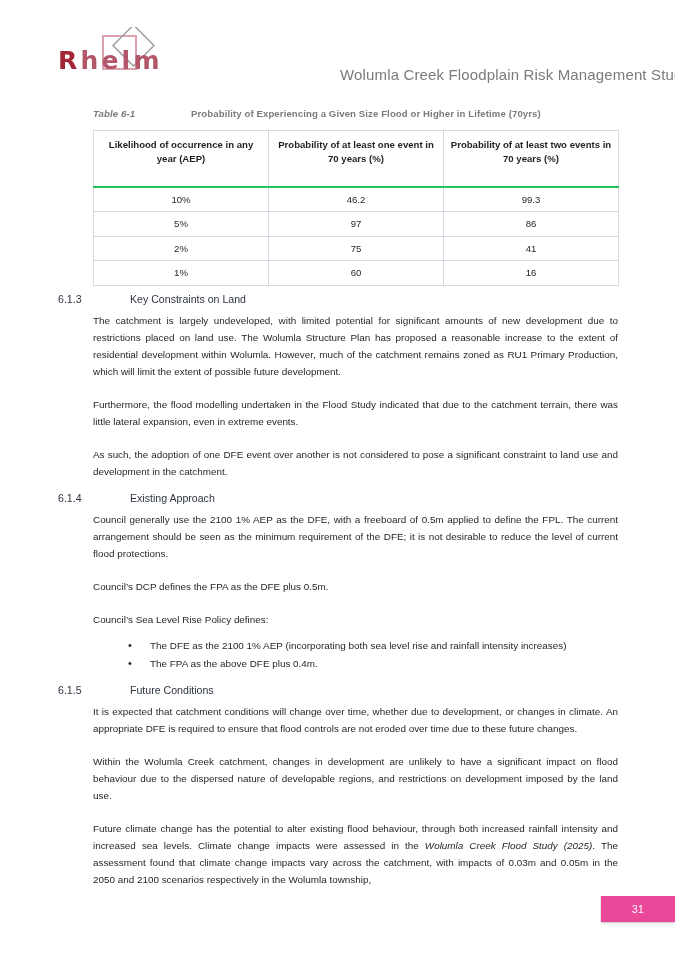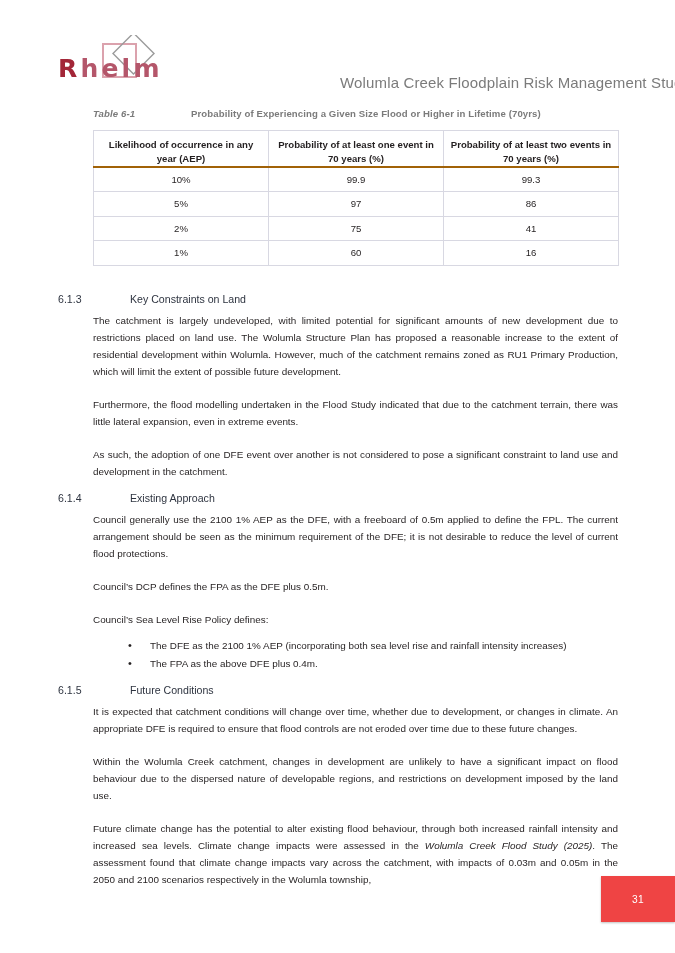--- a/index.html
+++ b/index.html
@@ -19,21 +19,21 @@
   .page {
     position: relative;
     width: 675px;
     height: 953px;
     background: #ffffff;
   }
 
   
   .page-header {
     position: absolute;
-    top: 34px;
+    top: 26px;
     left: 0;
     width: 675px;
     height: 62px;
   }
 
   .logo {
     position: absolute;
     left: 58px;
     top: 0px;
     width: 170px;
@@ -94,23 +94,23 @@
   }
   .data-table th,
   .data-table td {
     border: 1px solid #d8d8e2;
     text-align: center;
     color: #231f20;
   }
   .data-table th {
     font-size: 9.6px;
     font-weight: bold;
-    padding: 7px 6px 0 6px;
+    padding: 7px 6px 20px 6px;
     line-height: 1.45;
-    border-bottom: 2px solid #a16207;
+    border-bottom: 2px solid #22c55e;
     vertical-align: middle;
   }
   .data-table td {
     font-size: 9.6px;
     padding: 5px 6px 5px 6px;
     line-height: 1.4;
   }
   .data-table col.c1 { width: 175px; }
   .data-table col.c2 { width: 175px; }
   .data-table col.c3 { width: 175px; }
@@ -180,22 +180,22 @@
   }
 
   em.title-italic { font-style: italic; }
 
   
   .page-footer {
     position: absolute;
     right: 0;
     bottom: 31px;
     width: 74px;
-    height: 46px;
-    background: #ef4444;
+    height: 26px;
+    background: #ec4899;
     box-shadow: 0 1px 2px rgba(0,0,0,0.25);
   }
   .page-footer .page-number {
     position: absolute;
     left: 0;
     right: 0;
     top: 50%;
     transform: translateY(-50%);
     text-align: center;
     color: #ffffff;
@@ -236,21 +236,21 @@
     <thead>
       <tr>
         <th>Likelihood of occurrence in any year (AEP)</th>
         <th>Probability of at least one event in 70 years (%)</th>
         <th>Probability of at least two events in 70 years (%)</th>
       </tr>
     </thead>
     <tbody>
       <tr>
         <td>10%</td>
-        <td>99.9</td>
+        <td>46.2</td>
         <td>99.3</td>
       </tr>
       <tr>
         <td>5%</td>
         <td>97</td>
         <td>86</td>
       </tr>
       <tr>
         <td>2%</td>
         <td>75</td>

